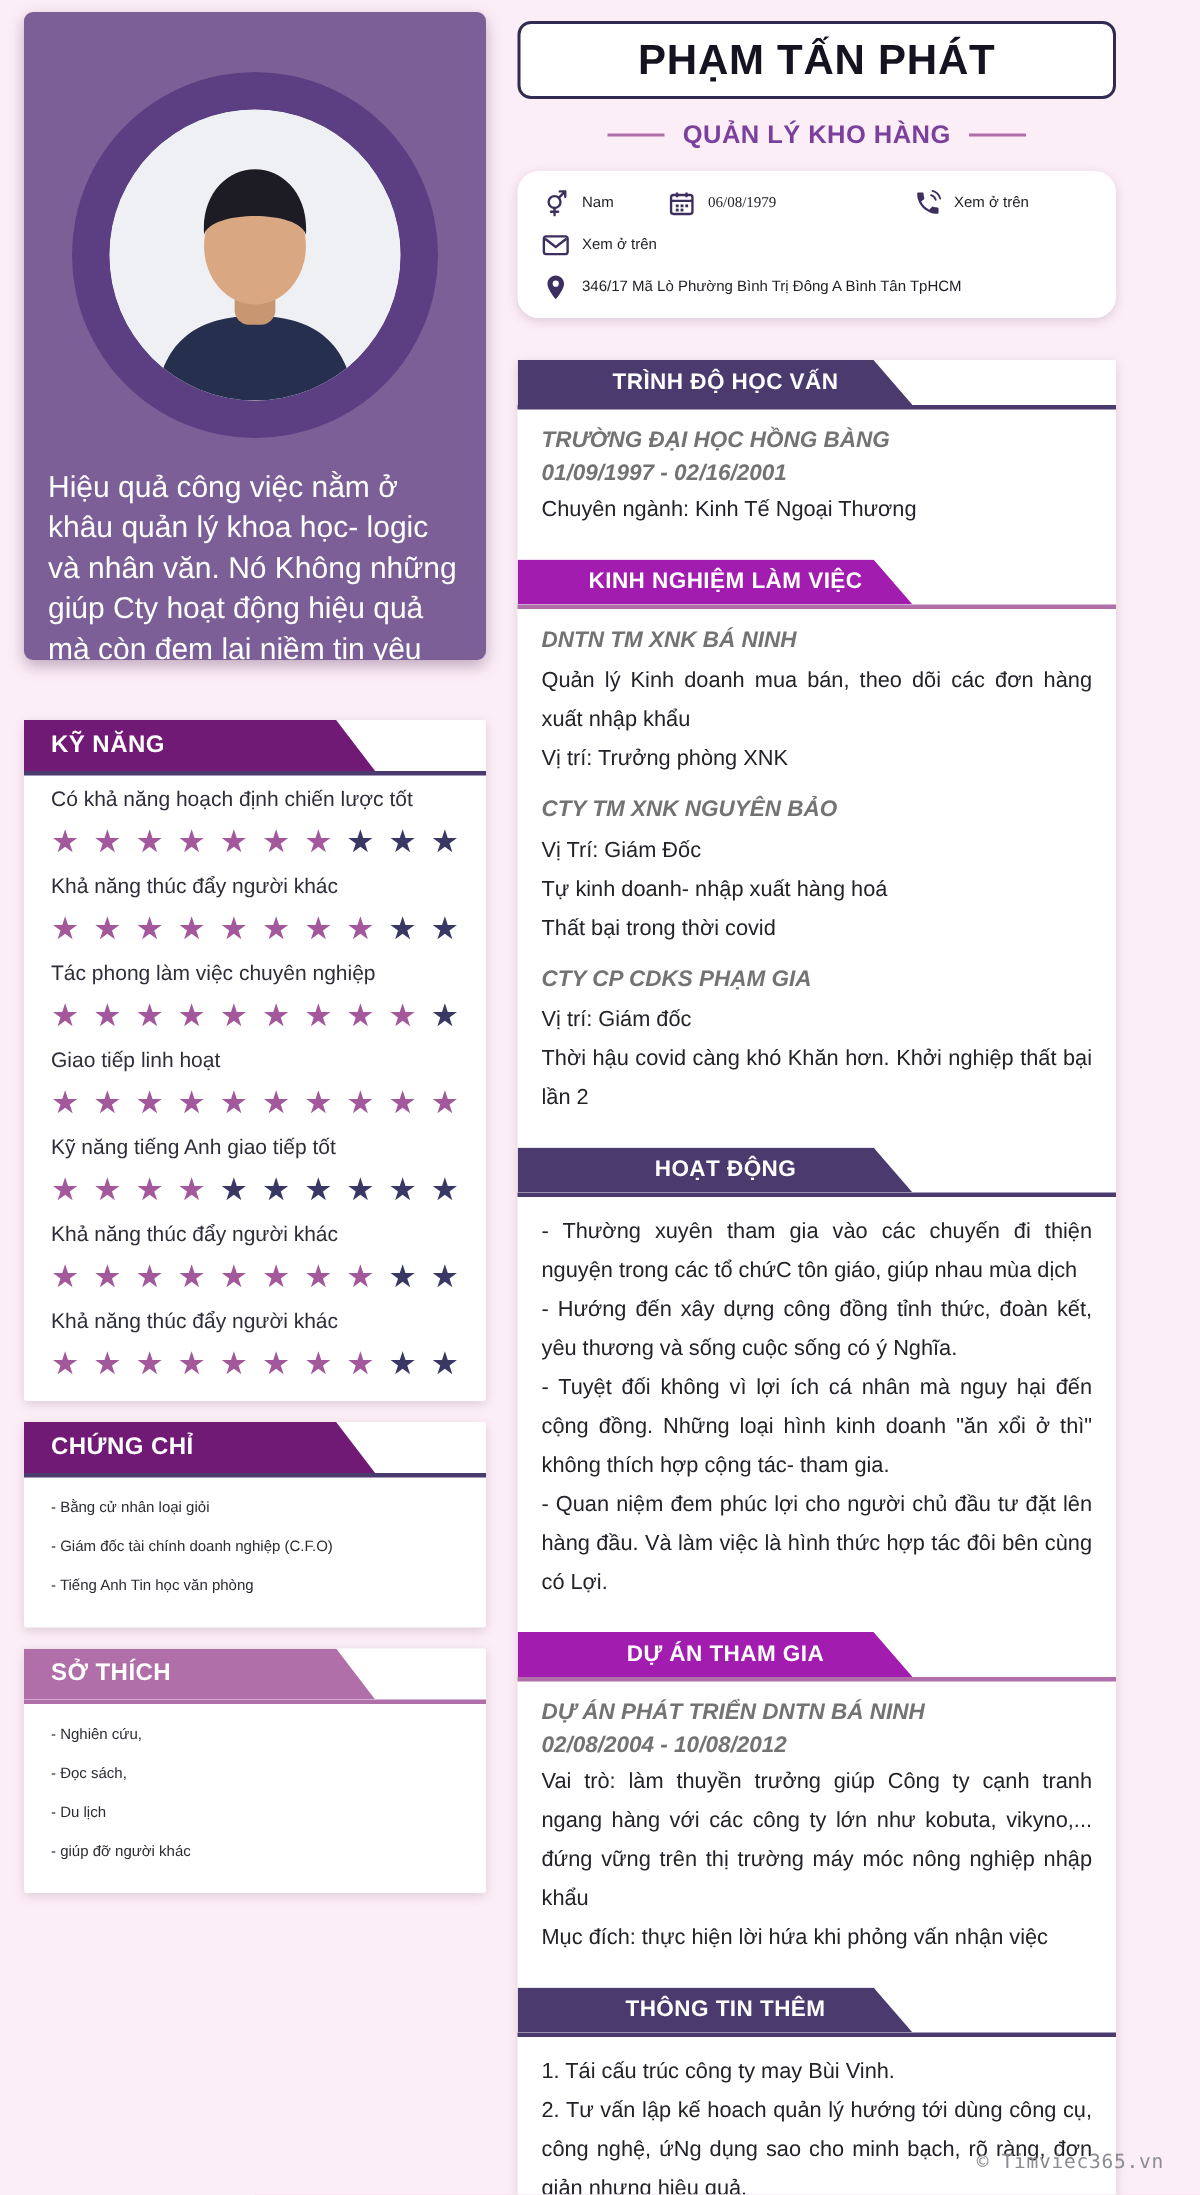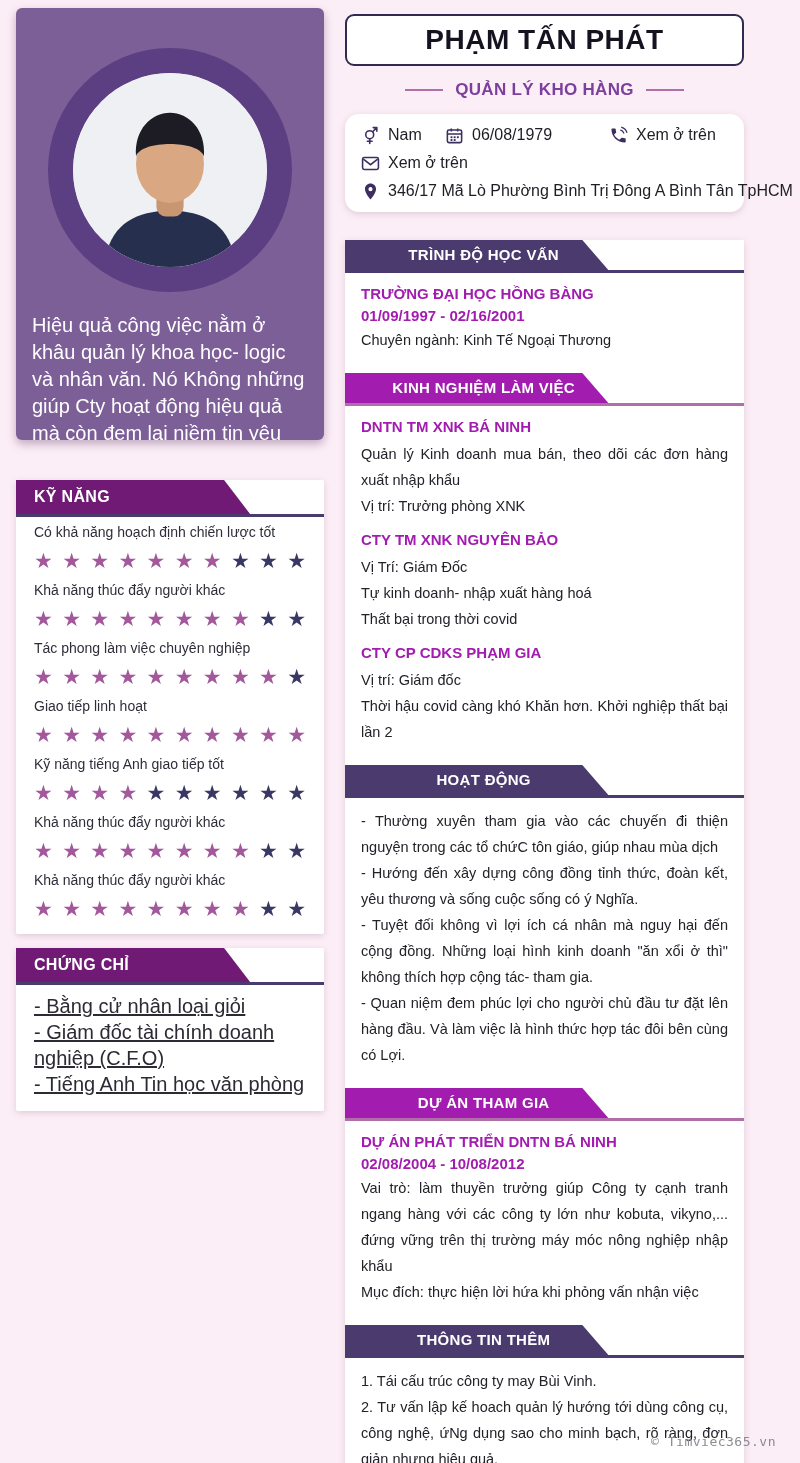--- a/index.html
+++ b/index.html
@@ -34,57 +34,57 @@
   .side-head.mauve::after  { background:#b06fa9; }
 
   .skill { margin:10px 18px 4px; }
   .skill-label { font-size:14px; color:#2e2e3a; margin-bottom:8px; height:18px; }
   .stars { display:flex; justify-content:space-between; height:22px;
            font-family:"DejaVu Sans", sans-serif; font-size:21px; line-height:22px; }
   .star-filled { color:#a2589b; }
   .star-empty  { color:#393764; }
 
   .plain-list { padding:8px 18px 4px; }
-  .plain-list div { font-size:20px; color:#2b2b33; line-height:26px;text-decoration:underline; }
+  .plain-list div { font-size:10px; color:#2b2b33; line-height:26px; }
 
   
   .right-col { position:absolute; left:345px; top:8px; width:399px; }
 
   .name-box { margin-top:6px; height:52px; background:#fff; border:2px solid #312b52;
               border-radius:9px; display:flex; align-items:center; justify-content:center;
               font-size:28px; font-weight:bold; color:#15131f; letter-spacing:.5px; }
   .title-row { margin-top:14px; height:20px; display:flex; align-items:center;
                justify-content:center; gap:12px; }
   .title-row .tline { width:38px; height:2px; background:#b06fa9; }
   .job-title { color:#7b3f9d; font-weight:bold; font-size:17px; letter-spacing:.3px; }
 
   .contact-card { margin-top:14px; background:#fff; border-radius:14px;
                   box-shadow:0 2px 7px rgba(90,50,90,.18); padding:7px 0 7px 16px; }
   .c-row { display:flex; align-items:center; height:28px; }
-  .c-item { display:flex; align-items:center; gap:8px; font-size:16px; color:#1d1d24; }
+  .c-item { display:flex; align-items:center; gap:8px; font-size:10px; color:#1d1d24; }
   .c-item .txt { white-space:nowrap; }
-  .cw1 { width:84px; } .cw2 { width:164px; }
+  .cw1 { width:84px; } .cw2 { width:164px;font-family:Liberation Serif, serif; }
   .icn { display:flex; width:19px; height:19px; flex:0 0 19px; }
 
   .main-panel { margin-top:28px; background:#fff; box-shadow:0 2px 7px rgba(90,50,90,.18);
                 padding-bottom:16px; }
   .sec-head { position:relative; height:30px; margin-bottom:3px;text-align:center; }
   .sec-head::after { content:""; position:absolute; left:0; right:0; bottom:-3px; height:3px; }
   .sec-head .banner { height:30px; line-height:30px; width:66%; color:#fff; font-weight:bold;
                       font-size:15px; padding-left:14px; letter-spacing:.3px;
                       clip-path:polygon(0 0, calc(100% - 26px) 0, 100% 100%, 0 100%); }
   .sec-head.dark .banner { background:#4a3a6e; }
   .sec-head.dark::after  { background:#4a3a6e; }
   .sec-head.mauve .banner { background:#a21caf; }
   .sec-head.mauve::after  { background:#b06fa9; }
   .sec-head + .sec-head, .sec-body + .sec-head { margin-top:8px; }
 
   .sec-body { padding:10px 16px 12px; font-size:14.5px; color:#222229; line-height:26px; }
   .sec-body p { margin:0; text-align:justify; }
-  .b15 { font-size:15px; font-weight:bold; color:#a21caf; line-height:22px; }
+  .b15 { font-size:15px; font-weight:bold; color:#737373; line-height:22px;font-style:italic; }
   .job + .job { margin-top:10px; }
   .job .company { margin-bottom:3px; }
 
   .footer { position:absolute; right:24px; bottom:14px; color:#8b8b92;
             font-family:"DejaVu Sans Mono", monospace; font-size:13px; letter-spacing:.5px; }
 </style>
 </head>
 <body>
 
 <div class="page">
@@ -221,20 +221,31 @@
       <div class="side-head dark">
         <div class="banner">CHỨNG CHỈ</div>
       </div>
       <div class="plain-list">
         <div>- Bằng cử nhân loại giỏi</div>
         <div>- Giám đốc tài chính doanh nghiệp (C.F.O)</div>
         <div>- Tiếng Anh Tin học văn phòng</div>
       </div>
     </section>
 
+    <section class="card hobby-card">
+      <div class="side-head mauve">
+        <div class="banner">SỞ THÍCH</div>
+      </div>
+      <div class="plain-list">
+        <div>- Nghiên cứu,</div>
+        <div>- Đọc sách,</div>
+        <div>- Du lịch</div>
+        <div>- giúp đỡ người khác</div>
+      </div>
+    </section>
 
   </aside>
 
   <main class="right-col">
 
     <div class="name-box">
       <span>PHẠM TẤN PHÁT</span>
     </div>
 
     <div class="title-row">

